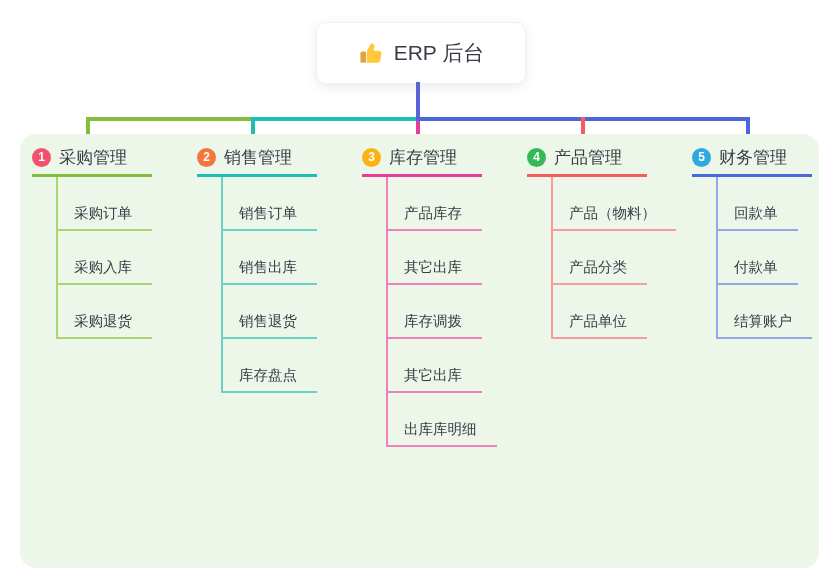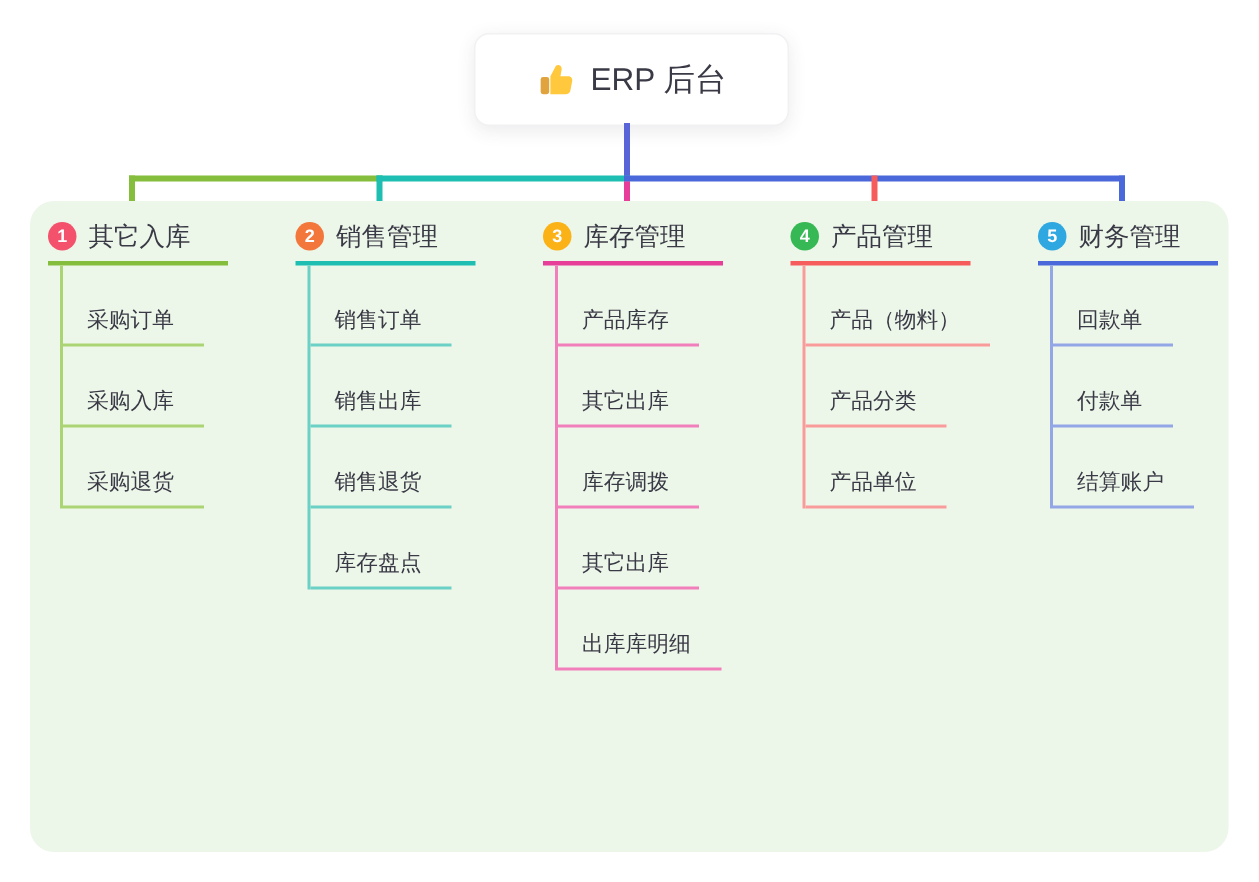--- a/index.html
+++ b/index.html
@@ -35,21 +35,21 @@
   .branch{position:absolute;top:146px;width:150px;}
   .branch-header{
     display:flex;align-items:center;gap:8px;width:120px;
     padding-bottom:5px;border-bottom:3px solid var(--c);
     font-size:17px;font-weight:500;color:#3a3a46;white-space:nowrap;
   }
   .badge{
     width:19px;height:19px;border-radius:50%;background:var(--badge);
     color:#fff;font-size:12px;font-weight:700;line-height:19px;text-align:center;flex:0 0 19px;
   }
-  .children{margin-left:8px;border-left:2px solid var(--light);}
+  .children{margin-left:24px;border-left:2px solid var(--light);}
   .child{height:54px;display:flex;align-items:flex-end;}
   .child-label{
     padding:0 20px 6px 16px;border-bottom:2px solid var(--light);
     font-size:14.5px;color:#3a3a46;white-space:nowrap;
   }
 </style>
 </head>
 <body>
 
 <div class="canvas">
@@ -72,21 +72,21 @@
   <div class="conn" id="c-d2" style="background: rgb(30, 191, 178);"></div>
   <div class="conn" id="c-d3" style="background: rgb(230, 62, 153);"></div>
   <div class="conn" id="c-d4" style="background: rgb(247, 92, 92);"></div>
   <div class="conn" id="c-d5" style="background: rgb(74, 104, 217);"></div>
 
   <div class="panel" id="panel" style="background: rgb(236, 247, 233);"></div>
   <div id="branches">
       <div class="branch" style="left: 32px; --c: #85BE3C; --light: #ABD575; --badge: #F4516C;">
       <div class="branch-header">
         <span class="badge">1</span>
-        <span class="branch-label">其它入库</span>
+        <span class="branch-label">采购管理</span>
       </div>
       <div class="children">
           <div class="child">
             <span class="child-label">采购订单</span>
           </div>
           <div class="child">
             <span class="child-label">采购入库</span>
           </div>
           <div class="child">
             <span class="child-label">采购退货</span>

